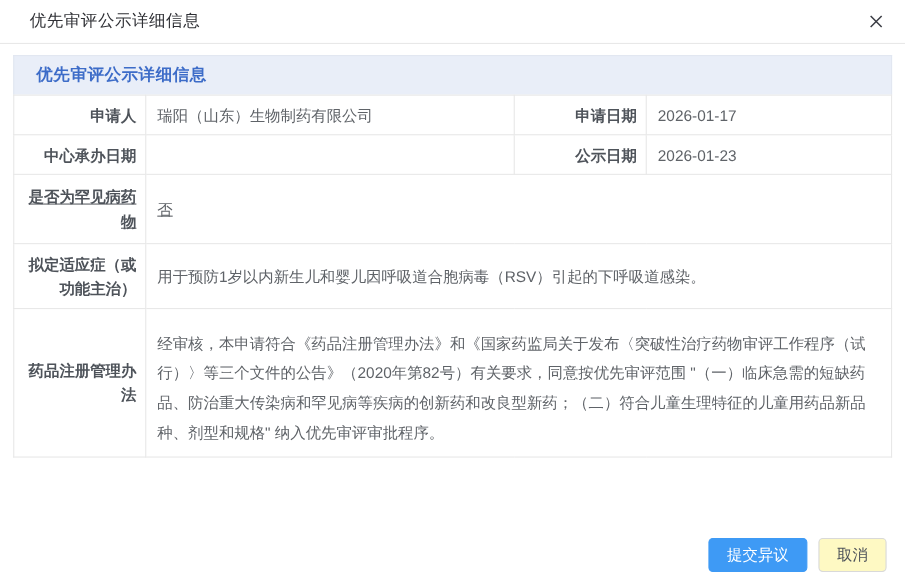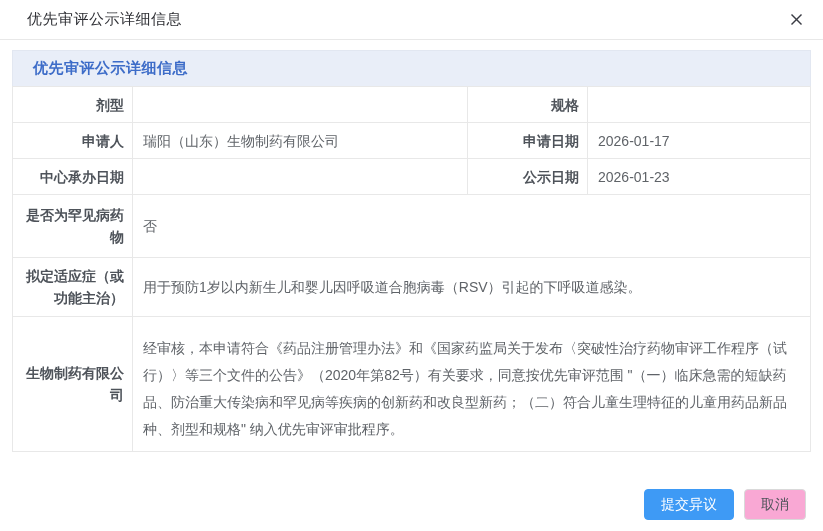--- a/index.html
+++ b/index.html
@@ -58,21 +58,21 @@
     color:#4e535a;
     padding:6px 8px 6px 6px;
     line-height:24px;
   }
   td.val {
     text-align:left;
     color:#5f6368;
     padding:6px 12px 6px 10px;
   }
   tr.r-sm  { height:36px; }
-  tr.r-md  { height:63px; }
+  tr.r-md  { height:63px;text-decoration:underline; }
   tr.r-md2 { height:59px;padding-left:32px; }
   tr.r-lg  { height:113px; }
   tr.r-lg td.val { line-height:27px; padding-top:18px; padding-bottom:8px; }
   
   .dlg-footer {
     position:absolute;
     left:0; right:0; bottom:0;
     height:54px;
     display:flex; align-items:flex-start; justify-content:flex-end;
     gap:10px;
@@ -88,21 +88,21 @@
     display:inline-flex; align-items:center; justify-content:center;
     box-sizing:border-box;
   }
   .btn-primary {
     background:#3e9af5;
     border:1px solid #3e9af5;
     color:#ffffff;
     padding:0 16px;
   }
   .btn-default {
-    background:#f9a8d4;
+    background:#fef9c3;
     border:1px solid #d9d9d9;
     color:#4e535a;
     padding:0 16px;
   }
 </style>
 </head>
 <body>
 
 <div class="dlg-header">
   <span class="dlg-title">优先审评公示详细信息</span>
@@ -124,47 +124,41 @@
 
   <table class="detail">
     <colgroup>
       <col style="width:120px;">
       <col style="width:335px;">
       <col style="width:120px;">
       <col>
     </colgroup>
     <tbody>
       <tr class="r-sm">
-        <td class="lbl">剂型</td>
-        <td class="val"></td>
-        <td class="lbl">规格</td>
-        <td class="val"></td>
-      </tr>
-      <tr class="r-sm">
         <td class="lbl">申请人</td>
         <td class="val">瑞阳（山东）生物制药有限公司</td>
         <td class="lbl">申请日期</td>
         <td class="val">2026-01-17</td>
       </tr>
       <tr class="r-sm">
         <td class="lbl">中心承办日期</td>
         <td class="val"></td>
         <td class="lbl">公示日期</td>
         <td class="val">2026-01-23</td>
       </tr>
       <tr class="r-md">
         <td class="lbl">是否为罕见病药物</td>
         <td class="val" colspan="3">否</td>
       </tr>
       <tr class="r-md2">
         <td class="lbl">拟定适应症（或功能主治）</td>
         <td class="val" colspan="3">用于预防1岁以内新生儿和婴儿因呼吸道合胞病毒（RSV）引起的下呼吸道感染。</td>
       </tr>
       <tr class="r-lg">
-        <td class="lbl">生物制药有限公司</td>
+        <td class="lbl">药品注册管理办法</td>
         <td class="val" colspan="3">经审核，本申请符合《药品注册管理办法》和《国家药监局关于发布〈突破性治疗药物审评工作程序（试行）〉等三个文件的公告》（2020年第82号）有关要求，同意按优先审评范围 "（一）临床急需的短缺药品、防治重大传染病和罕见病等疾病的创新药和改良型新药；（二）符合儿童生理特征的儿童用药品新品种、剂型和规格" 纳入优先审评审批程序。</td>
       </tr>
     </tbody>
   </table>
 
 </div>
 
 <div class="dlg-footer">
   <button class="btn btn-primary">提交异议</button>
   <button class="btn btn-default">取消</button>

